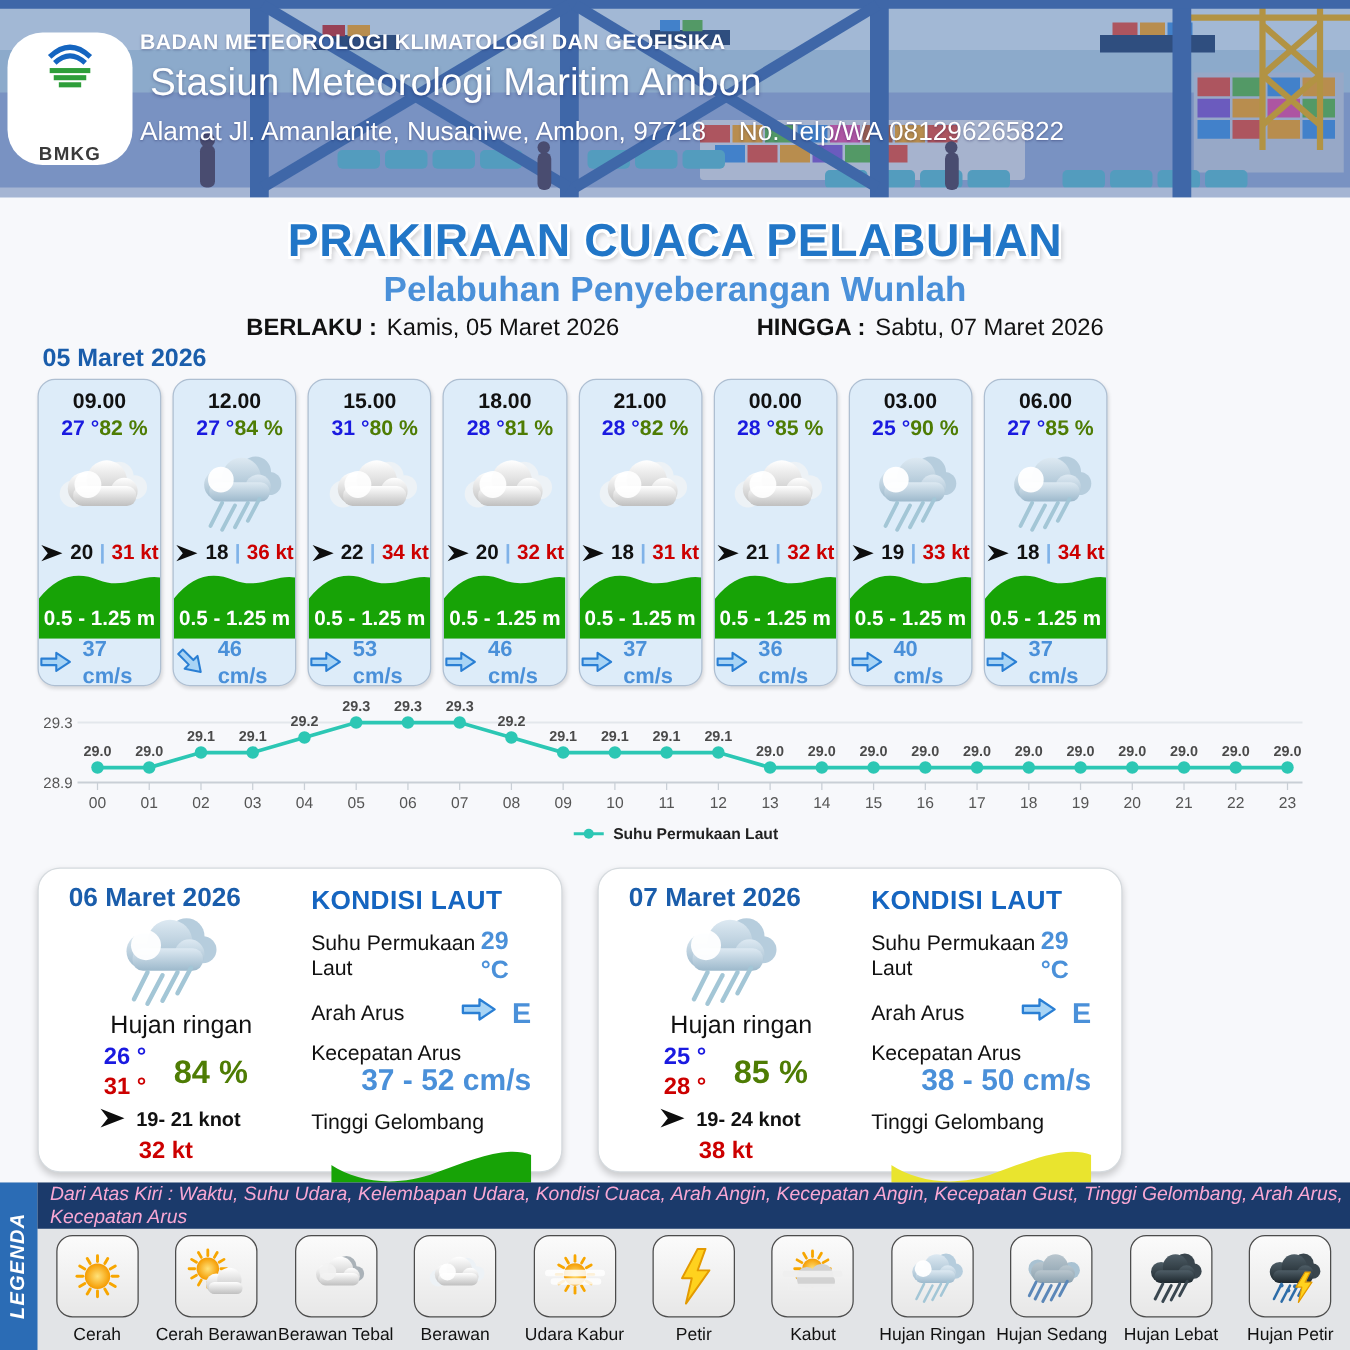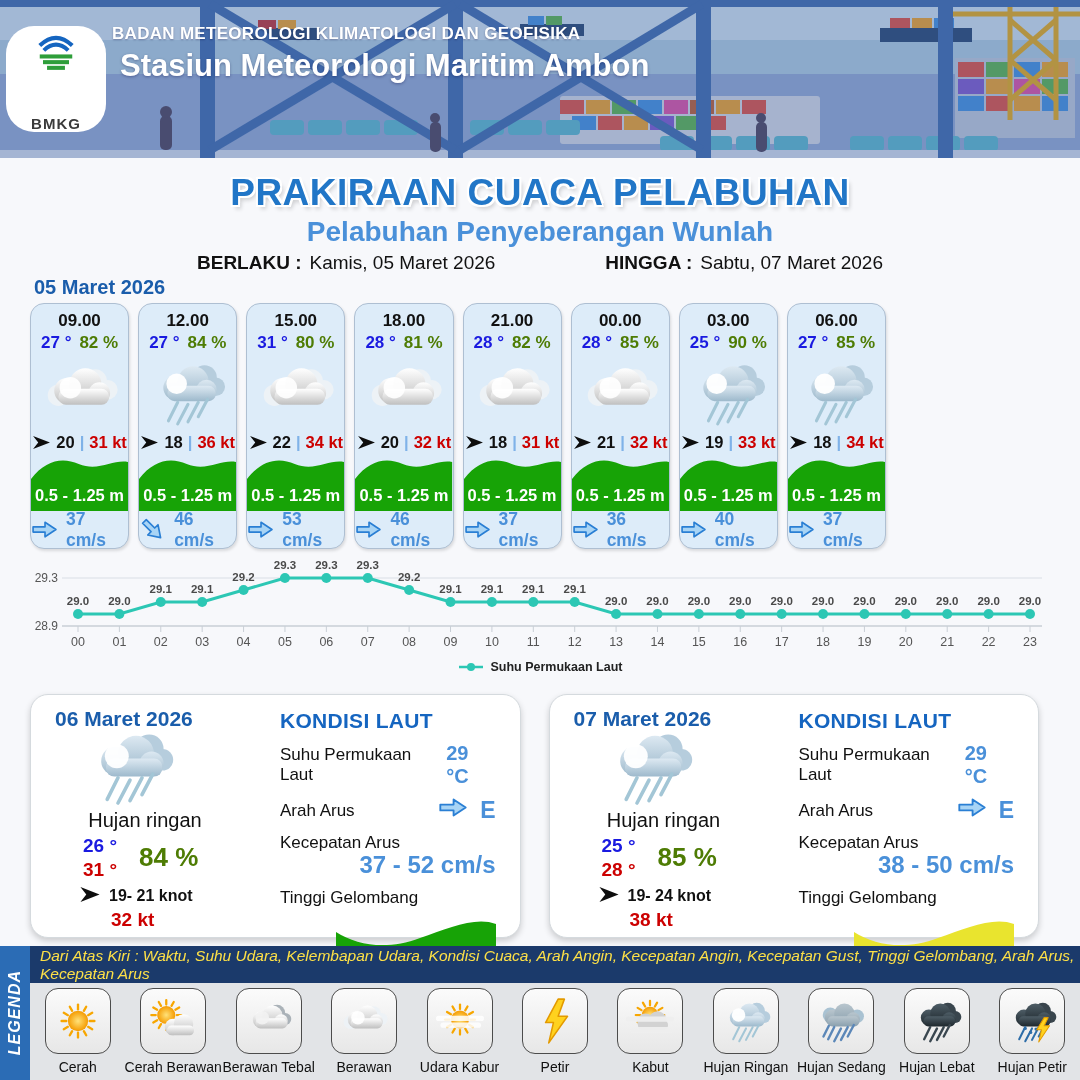--- a/index.html
+++ b/index.html
@@ -6,57 +6,57 @@
   body{width:1080px;height:1080px;position:relative;overflow:hidden;
        font-family:"Liberation Sans", sans-serif;background:#f7f8fb;}
   
   .hdr{position:absolute;left:0;top:0;width:1080px;height:158px;overflow:hidden;}
   .hdr-bg{position:absolute;left:0;top:0;width:1080px;height:158px;}
   .logo-panel{position:absolute;left:6px;top:26px;width:100px;height:106px;background:#fff;
       border-radius:28px;display:flex;flex-direction:column;align-items:center;justify-content:space-between;z-index:3;}
   .logo-text{font-weight:bold;font-size:15px;color:#3a3a3a;letter-spacing:1px;margin-top:-2px;}
   .hdr-text{position:absolute;left:112px;top:24px;z-index:3;color:#fff;}
   .agency{font-size:17px;font-weight:bold;letter-spacing:.3px;text-shadow:0 1px 2px rgba(0,0,60,.35);}
-  .station{font-size:31px;font-weight:bold;margin-top:4px;margin-left:8px;text-shadow:0 1px 3px rgba(0,0,60,.35);}
+  .station{font-size:31px;font-weight:normal;margin-top:4px;margin-left:8px;text-shadow:0 1px 3px rgba(0,0,60,.35);}
   .address{font-size:21px;margin-top:10px;text-shadow:0 1px 2px rgba(0,0,60,.35);}
   .address span + span{margin-left:26px;}
   
   .title-main{position:absolute;left:0;top:172px;width:1080px;text-align:center;
       font-size:37px;font-weight:bold;color:#2176c7;letter-spacing:.5px;
       text-shadow:2px 2px 0 #fff,-2px -2px 0 #fff,2px -2px 0 #fff,-2px 2px 0 #fff,3px 4px 4px rgba(0,0,0,.18);}
   .title-sub{position:absolute;left:0;top:216px;width:1080px;text-align:center;
       font-size:28px;font-weight:bold;color:#4a90d9;}
   .validity{position:absolute;left:0;top:252px;width:1080px;display:flex;justify-content:center;gap:110px;font-size:19px;color:#111;}
   .validity b{font-weight:bold;margin-right:8px;}
   .date-label{position:absolute;left:34px;top:276px;font-size:20px;font-weight:bold;color:#1a5dab;}
   
   .cards-row{position:absolute;left:30px;top:303px;width:856px;display:flex;gap:9px;}
   .fcard{flex:1;height:244px;background:#ddecf9;border:1.5px solid #aebfd2;border-radius:14px;
       display:flex;flex-direction:column;overflow:hidden;box-shadow:1px 2px 3px rgba(0,0,0,.12);}
   .f-time{text-align:center;font-size:17px;font-weight:bold;color:#111;margin-top:7px;}
-  .f-th{display:flex;justify-content:space-between;padding:2px 10px 0 10px;font-size:17px;font-weight:bold;}
+  .f-th{display:flex;justify-content:flex-end;padding:2px 10px 0 10px;font-size:17px;font-weight:bold;}
   .f-temp{color:#1a1ae0;} .f-hum{color:#4e7c04;}
   .f-icon{height:76px;display:flex;align-items:center;justify-content:center;margin-top:2px;}
   .f-icon svg{width:86px;height:72px;}
   .f-wind{display:flex;align-items:center;justify-content:center;gap:5px;font-size:16.5px;font-weight:bold;margin-top:2px;}
   .w-arrow svg{width:19px;height:15px;display:block;}
   .w-spd{color:#111;} .w-sep{color:#7fb2e8;} .w-gust{color:#cc0000;}
   .f-wave{margin-top:auto;position:relative;height:58px;}
   .f-wave svg{position:absolute;left:0;top:0;width:100%;height:58px;display:block;}
   .wave-txt{position:absolute;left:0;right:0;bottom:6px;text-align:center;color:#fff;font-size:16.5px;font-weight:bold;}
   .f-cur{height:37px;display:flex;align-items:center;justify-content:center;gap:8px;font-size:17.5px;font-weight:bold;color:#4a90d9;}
   .c-arrow svg{width:27px;height:19px;display:block;}
   .c-arrow.rot svg{transform:rotate(45deg);}
   
   .chart-block{position:absolute;left:26px;top:556px;width:1028px;height:132px;}
   .chart-legend{position:absolute;left:0;top:104px;width:100%;display:flex;align-items:center;justify-content:center;gap:7px;
       font-size:12.5px;color:#222;font-weight:bold;}
   .chart-legend svg{width:26px;height:10px;}
   
-  .daily-row{position:absolute;left:30px;top:694px;width:1009px;display:flex;gap:28px;}
+  .daily-row{position:absolute;left:30px;top:694px;width:868px;display:flex;gap:28px;}
   .dcard{flex:1;height:242px;background:#fff;border:1px solid #d5dade;border-radius:18px;
       box-shadow:0 3px 6px rgba(0,0,0,.18);display:flex;}
   .d-left{width:44%;padding:12px 0 0 24px;position:relative;}
   .d-date{font-size:21px;font-weight:bold;color:#1a5dab;}
   .d-icon{width:150px;height:86px;display:flex;justify-content:center;margin-top:-6px;}
   .d-icon svg{width:104px;height:84px;}
   .d-cond{width:180px;text-align:center;font-size:20px;color:#111;margin-top:-2px;}
   .d-th{display:flex;align-items:center;margin-top:2px;margin-left:28px;gap:22px;}
   .d-temps{display:flex;flex-direction:column;font-size:19px;font-weight:bold;line-height:1.25;}
   .d-tmin{color:#1a1ae0;} .d-tmax{color:#cc0000;}
@@ -72,21 +72,21 @@
   .sea-dir{display:flex;align-items:center;gap:12px;font-size:23px;font-weight:bold;color:#4a90d9;}
   .sea-dir svg{width:30px;height:21px;}
   .sea-speed{text-align:right;font-size:24px;font-weight:bold;color:#4a90d9;margin-top:-2px;}
   .sea-wavebox{position:relative;width:160px;height:62px;margin-left:auto;margin-top:4px;}
   .sea-wavebox svg{position:absolute;inset:0;width:100%;height:100%;}
   .sea-wavetxt{position:absolute;left:0;right:0;bottom:8px;text-align:center;font-size:19px;font-weight:bold;color:#fff;}
   
   .footer{position:absolute;left:0;top:946px;width:1080px;height:134px;background:#e2e4e7;}
   .legenda-bar{position:absolute;left:0;top:0;width:30px;height:134px;background:#2b6cb5;display:flex;align-items:center;justify-content:center;}
   .legenda-bar span{transform:rotate(180deg);writing-mode:vertical-rl;color:#fff;font-weight:bold;font-style:italic;font-size:16px;letter-spacing:1px;}
-  .legend-desc{position:absolute;left:30px;top:0;width:1050px;height:37px;background:#1b3a6b;color:#fde047;
+  .legend-desc{position:absolute;left:30px;top:0;width:1050px;height:37px;background:#1b3a6b;color:#f9a8d4;
       font-style:italic;font-size:15.5px;display:flex;align-items:center;padding-left:10px;box-sizing:border-box;}
   .legend-items{position:absolute;left:30px;top:42px;width:1050px;display:flex;justify-content:space-around;}
   .legend-item{display:flex;flex-direction:column;align-items:center;width:90px;}
   .legend-box{width:64px;height:64px;border:1.5px solid #4c4c4c;border-radius:13px;
       background:linear-gradient(#fbfbfb,#e7e7e7);display:flex;align-items:center;justify-content:center;}
   .legend-box svg{width:54px;height:50px;}
   .legend-lab{font-size:14px;color:#111;margin-top:5px;white-space:nowrap;}
 </style>
 </head>
 <body>
@@ -230,20 +230,23 @@
         <path d="M17,30 Q32,16 47,30" stroke="#1565c0" fill="none" stroke-width="5"></path>
         <rect x="12" y="35" width="40" height="5" fill="#2e9e3a"></rect>
         <rect x="16" y="42" width="32" height="5" fill="#2e9e3a"></rect>
         <rect x="21" y="49" width="22" height="5" fill="#2e9e3a"></rect>
       </svg>
       <div class="logo-text">BMKG</div>
     </div>
     <div class="hdr-text">
       <div class="agency">BADAN METEOROLOGI KLIMATOLOGI DAN GEOFISIKA</div>
       <div class="station">Stasiun Meteorologi Maritim Ambon</div>
+      <div class="address">
+        <span>Alamat Jl. Amanlanite, Nusaniwe, Ambon, 97718</span><span>No. Telp/WA  081296265822</span>
+      </div>
     </div>
   </header>
 
   <div class="title-main">PRAKIRAAN CUACA PELABUHAN</div>
   <div class="title-sub">Pelabuhan Penyeberangan Wunlah</div>
   <div class="validity">
     <div><b>BERLAKU :</b><span>Kamis, 05 Maret 2026</span></div>
     <div><b>HINGGA :</b><span>Sabtu, 07 Maret 2026</span></div>
   </div>
   <div class="date-label">05 Maret 2026</div>

